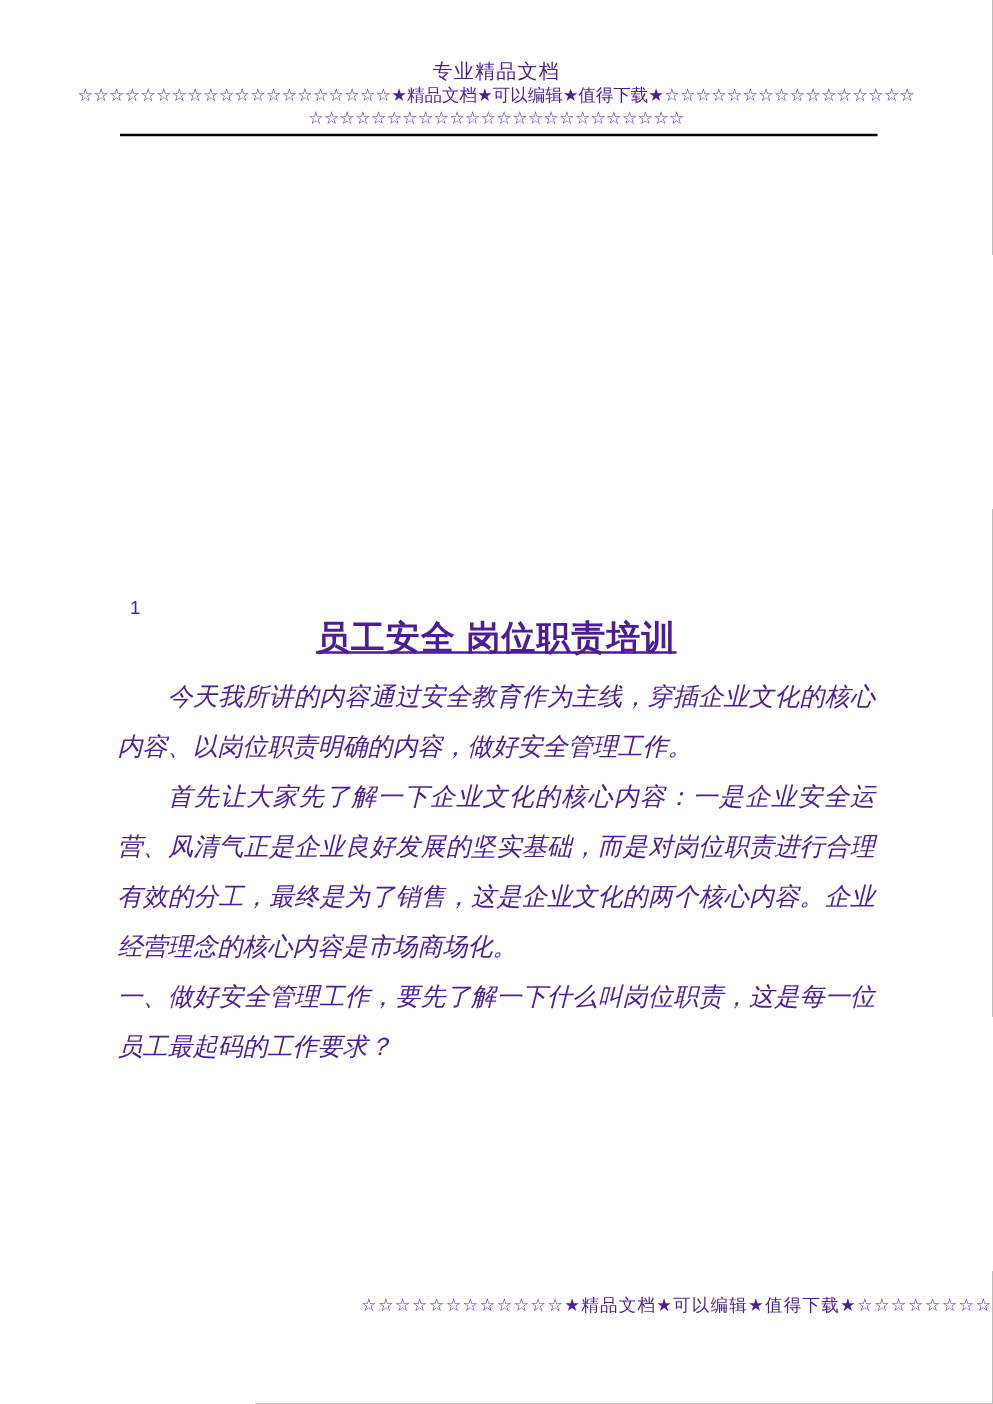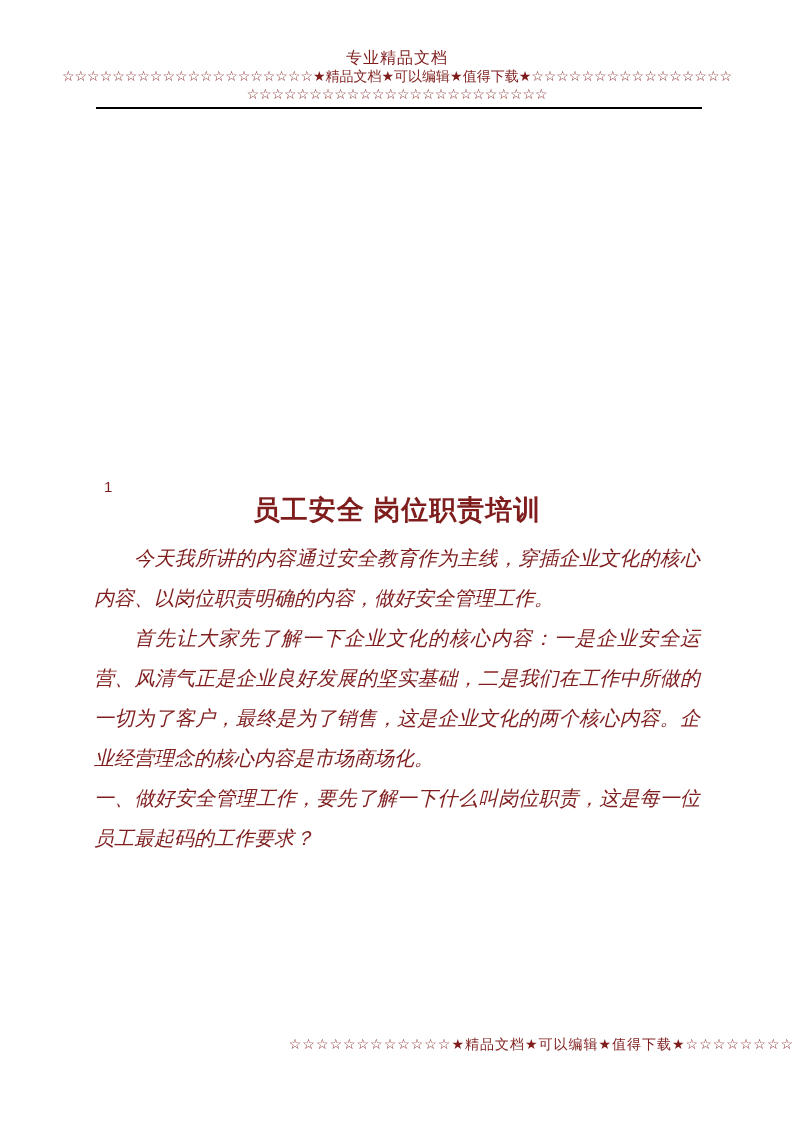--- a/index.html
+++ b/index.html
@@ -3,21 +3,21 @@
 <meta charset="utf-8">
 <style>
   * { margin: 0; padding: 0; box-sizing: border-box; }
   html, body { background: #888; }
   .page {
     position: relative;
     width: 794px;
     height: 1123px;
     margin: 0 auto;
     background: #ffffff;
-    color: #7f1d1d;
+    color: #4c1d95;
     font-family: "Liberation Sans", "DejaVu Sans", sans-serif;
     overflow: hidden;
   }
   .doc-header {
     position: absolute;
     top: 48px;
     left: 0;
     width: 794px;
     text-align: center;
     white-space: nowrap;
@@ -48,20 +48,21 @@
   .doc-title {
     position: absolute;
     top: 494px;
     left: 94px;
     width: 606px;
     text-align: center;
     font-size: 27px;
     font-weight: bold;
     line-height: 32px;
     letter-spacing: 1px;
+    text-decoration: underline;
   }
   .doc-body {
     position: absolute;
     top: 538px;
     left: 94px;
     width: 606px;
     font-size: 20px;
     line-height: 40px;
     text-align: justify;
     font-style: italic;
@@ -92,21 +93,21 @@
   </header>
 
   <div class="header-rule"></div>
 
   <div class="page-number">1</div>
 
   <h1 class="doc-title">员工安全 岗位职责培训</h1>
 
   <main class="doc-body">
     <p class="para indent">今天我所讲的内容通过安全教育作为主线，穿插企业文化的核心内容、以岗位职责明确的内容，做好安全管理工作。</p>
-    <p class="para indent">首先让大家先了解一下企业文化的核心内容：一是企业安全运营、风清气正是企业良好发展的坚实基础，二是我们在工作中所做的一切为了客户，最终是为了销售，这是企业文化的两个核心内容。企业经营理念的核心内容是市场商场化。</p>
+    <p class="para indent">首先让大家先了解一下企业文化的核心内容：一是企业安全运营、风清气正是企业良好发展的坚实基础，而是对岗位职责进行合理有效的分工，最终是为了销售，这是企业文化的两个核心内容。企业经营理念的核心内容是市场商场化。</p>
     <p class="para">一、做好安全管理工作，要先了解一下什么叫岗位职责，这是每一位员工最起码的工作要求？</p>
   </main>
 
   <footer class="doc-footer">
     <div>☆☆☆☆☆☆☆☆☆☆☆☆★精品文档★可以编辑★值得下载★☆☆☆☆☆☆☆☆</div>
   </footer>
 
 </div>
 
 </body></html>

